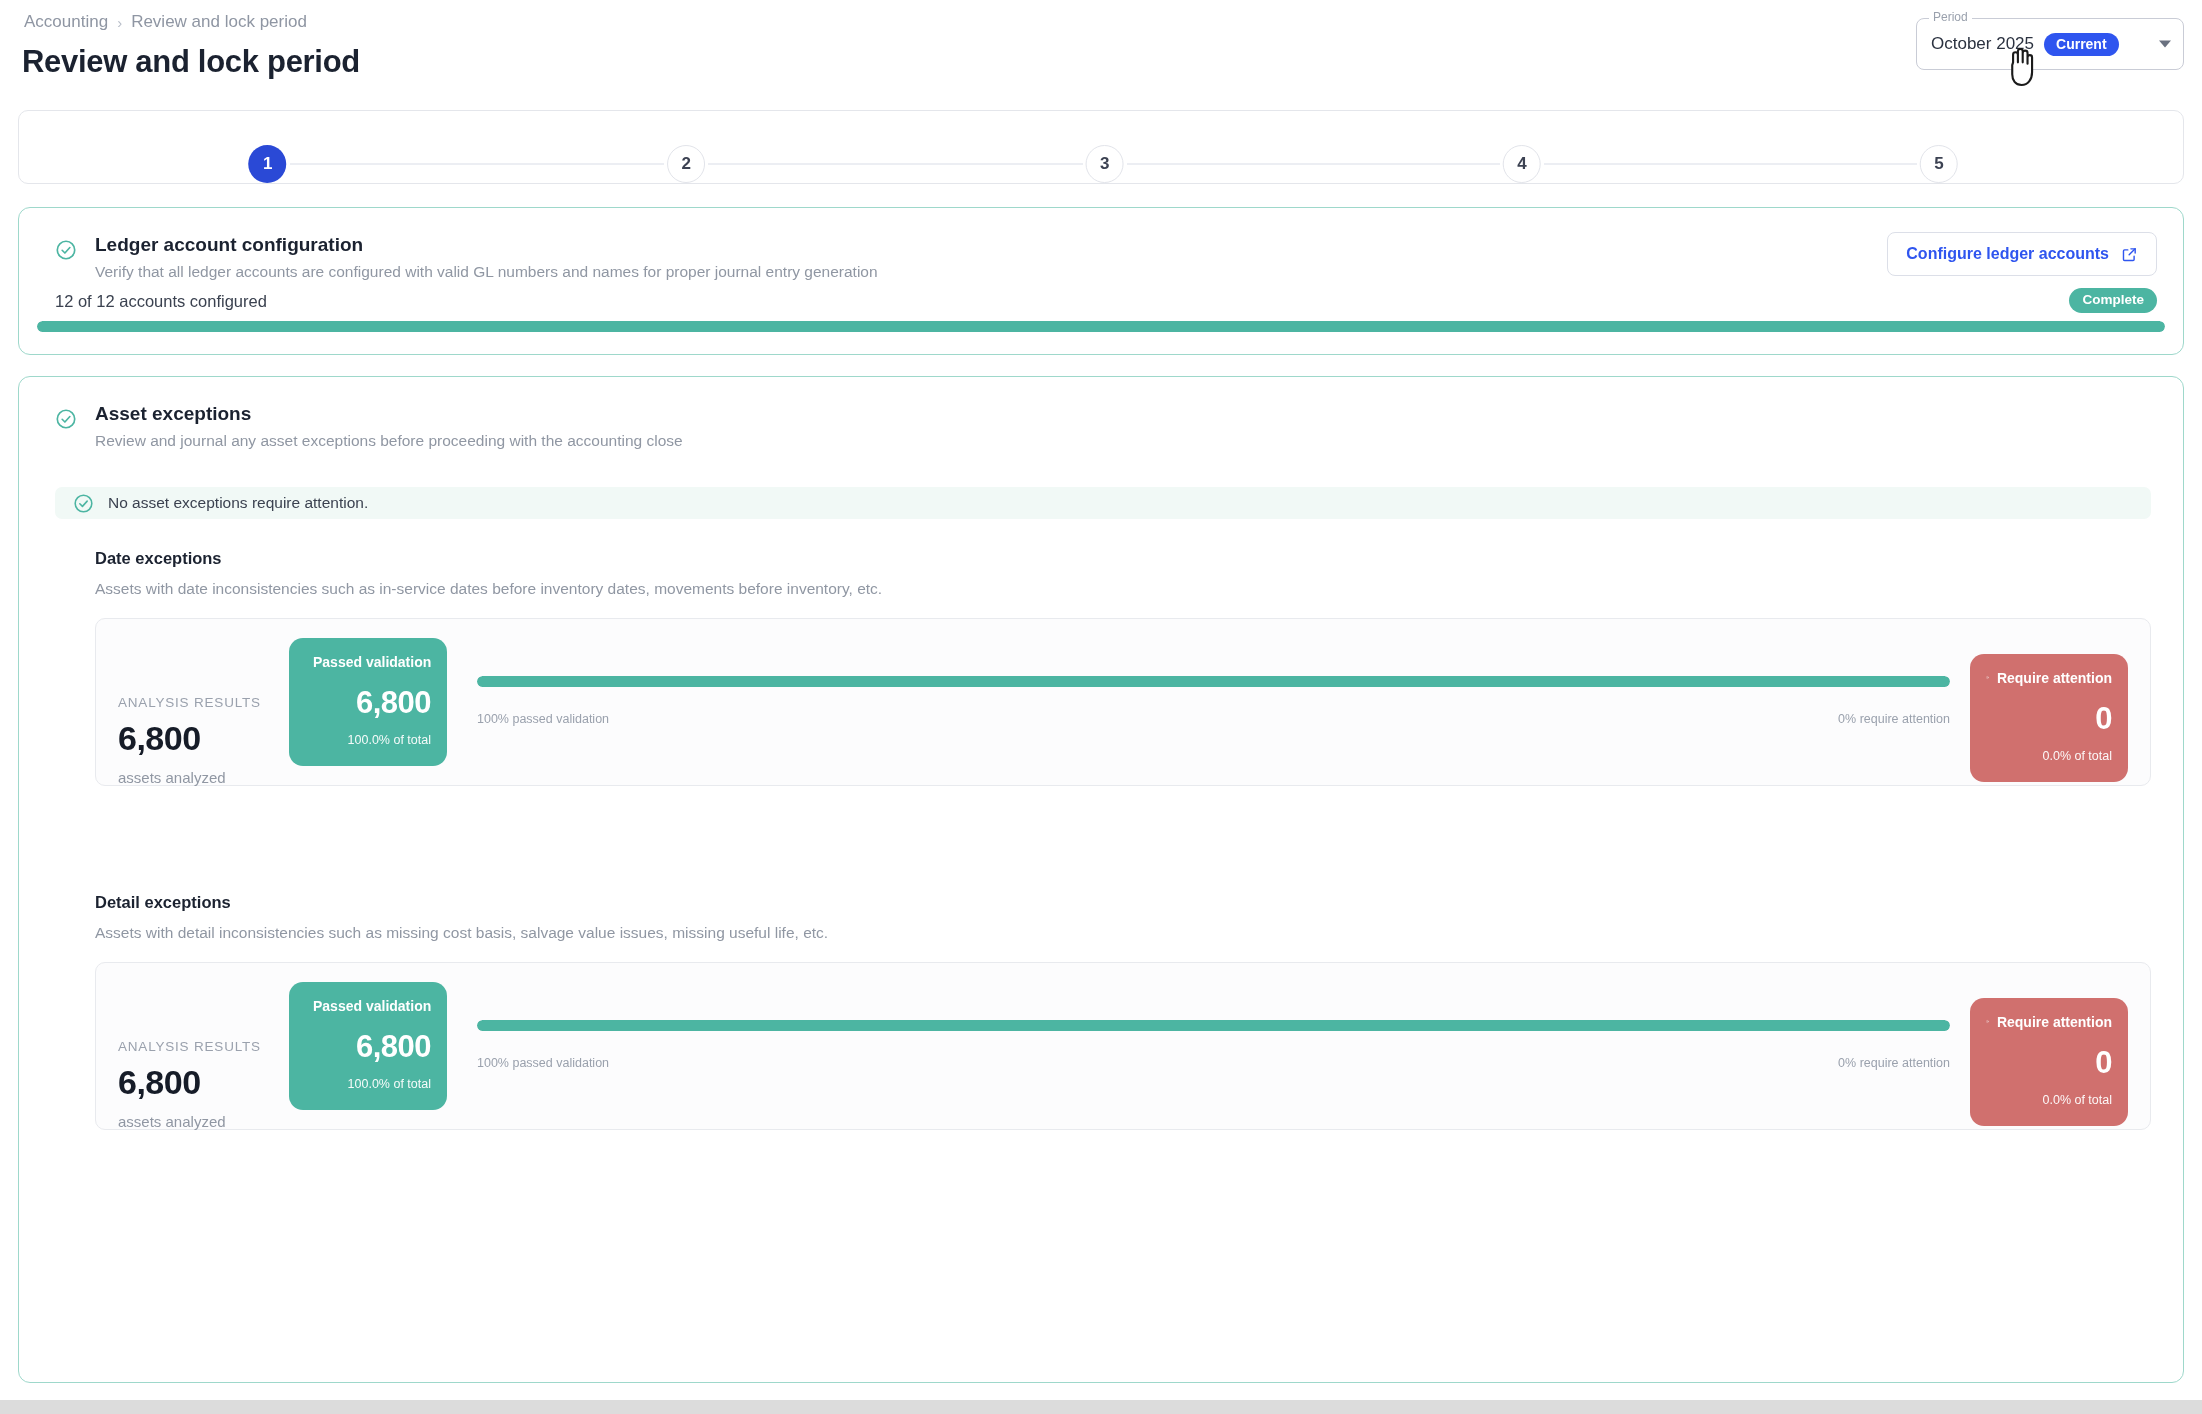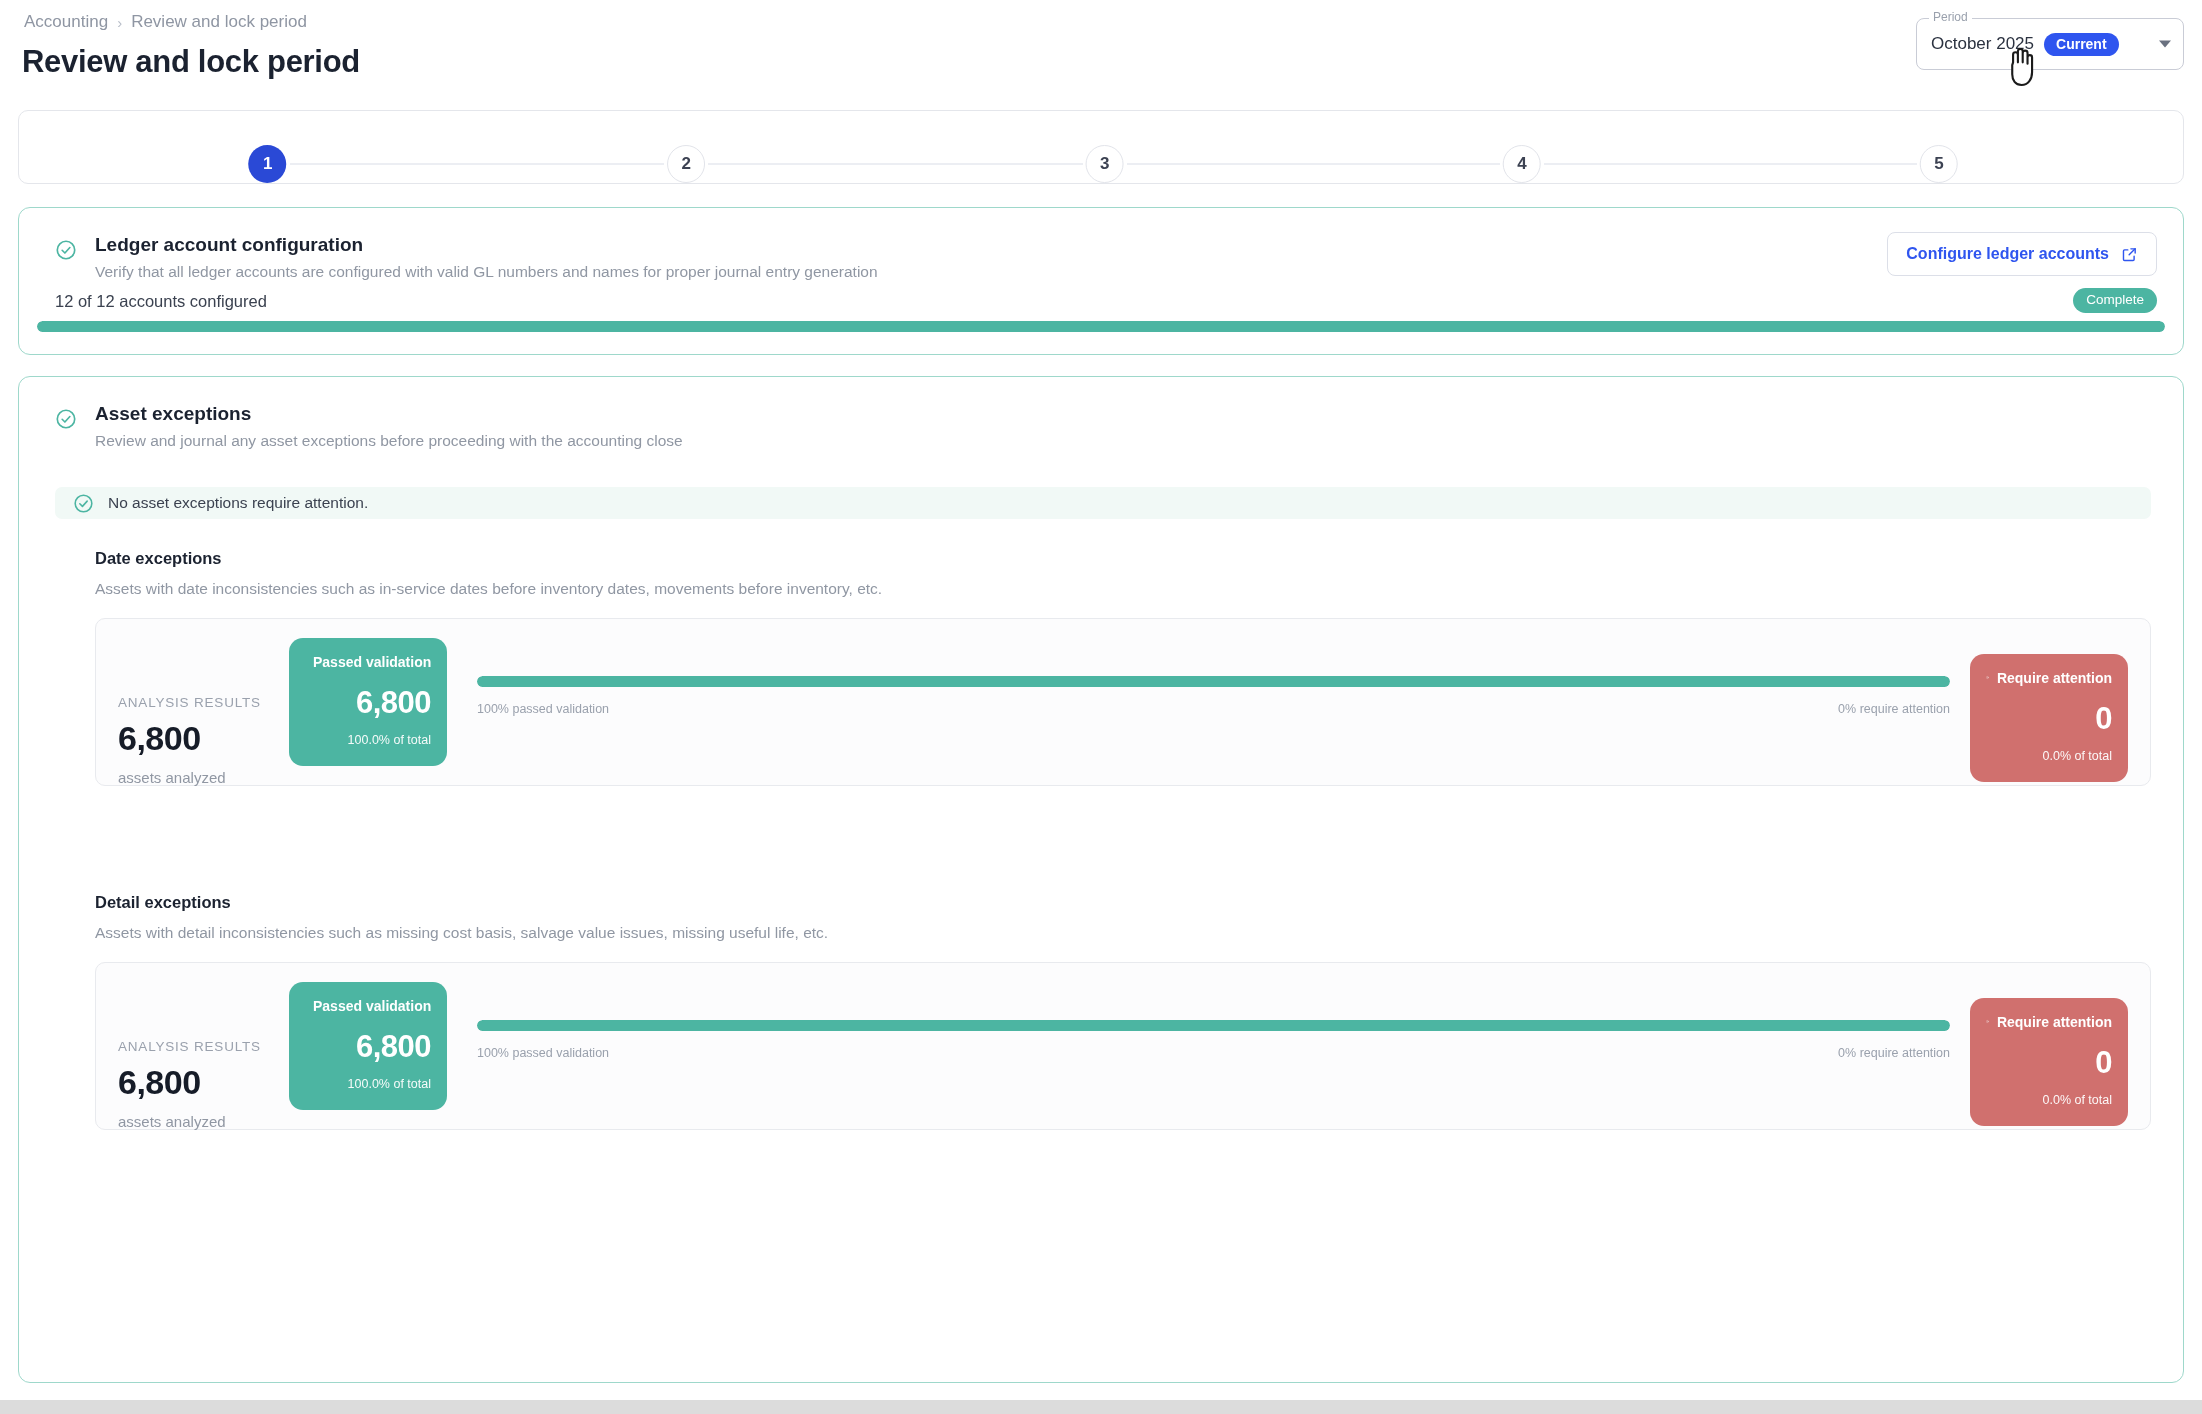--- a/index.html
+++ b/index.html
@@ -91,21 +91,21 @@
     height: 44px; padding: 0 18px; display: flex; align-items: center; gap: 12px;
     color: #2f55ef; font-size: 16px; font-weight: bold;
     font-family: "Liberation Sans", sans-serif; cursor: pointer; white-space: nowrap;
   }
 
   .accounts-line {
     position: absolute; left: 36px; top: 84px; font-size: 16.5px; color: #3b4250;
   }
   .complete-badge {
     position: absolute; right: 26px; top: 80px;
-    background: #4cb5a2; color: #fff; font-size: 13.5px; font-weight: normal;
+    background: #4cb5a2; color: #fff; font-size: 13.5px; font-weight: bold;
     border-radius: 20px; padding: 5px 13px 6px; line-height: 1; text-align: right;
   }
   .bar-track {
     position: absolute; left: 18px; right: 18px; top: 113px;
     height: 11px; border-radius: 7px; background: #eef0f3; overflow: hidden;
   }
   .bar-fill { height: 100%; border-radius: 7px; background: #4cb5a2; }
 
   
   .info-banner {
@@ -135,21 +135,21 @@
   .stat-card.pass { left: 193px; background: #4cb5a2; }
   .stat-card.fail { right: 22px; background: #d0706e; margin-top: 16px; }
   .stat-head { display: flex; align-items: center; gap: 8px; font-size: 14px; font-weight: bold; white-space: nowrap; }
   .stat-card.fail .stat-head { justify-content: flex-end; }
   .stat-num { font-size: 31px; font-weight: bold; text-align: right; margin-top: 14px; letter-spacing: -0.5px; }
   .stat-pct { font-size: 12.5px; text-align: right; margin-top: 12px; opacity: .95; }
 
   .mid-bar { position: absolute; left: 381px; right: 200px; top: 57px; }
   .mid-track { height: 11px; border-radius: 7px; background: #eef0f3; overflow: hidden; }
   .mid-fill { height: 100%; border-radius: 7px; background: #4cb5a2; }
-  .mid-legend { display: flex; justify-content: space-between; margin-top: 15px; font-size: 12.5px; color: #9aa1ad; }
+  .mid-legend { display: flex; justify-content: space-between; margin-top: 25px; font-size: 12.5px; color: #9aa1ad; }
 
   .bottom-strip { position: absolute; left: 0; bottom: 0; width: 2202px; height: 14px; background: #dcdcdc; }
 </style>
 </head>
 <body>
 
 <div class="page">
 
   <div class="breadcrumb">
     <span class="crumb-link">Accounting</span>

